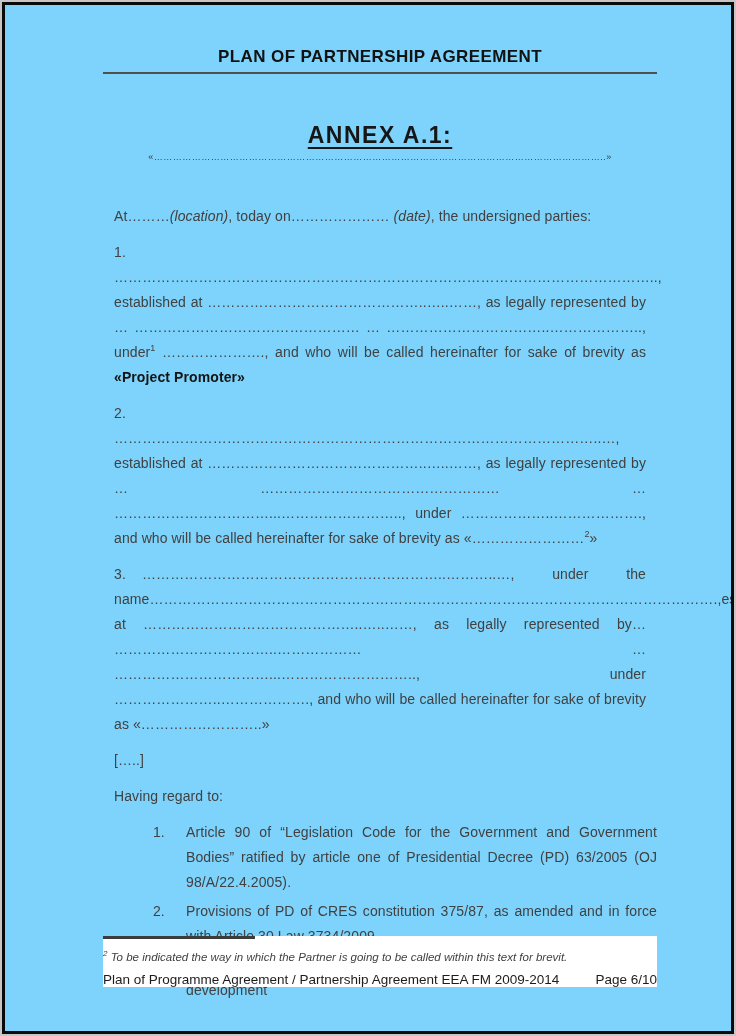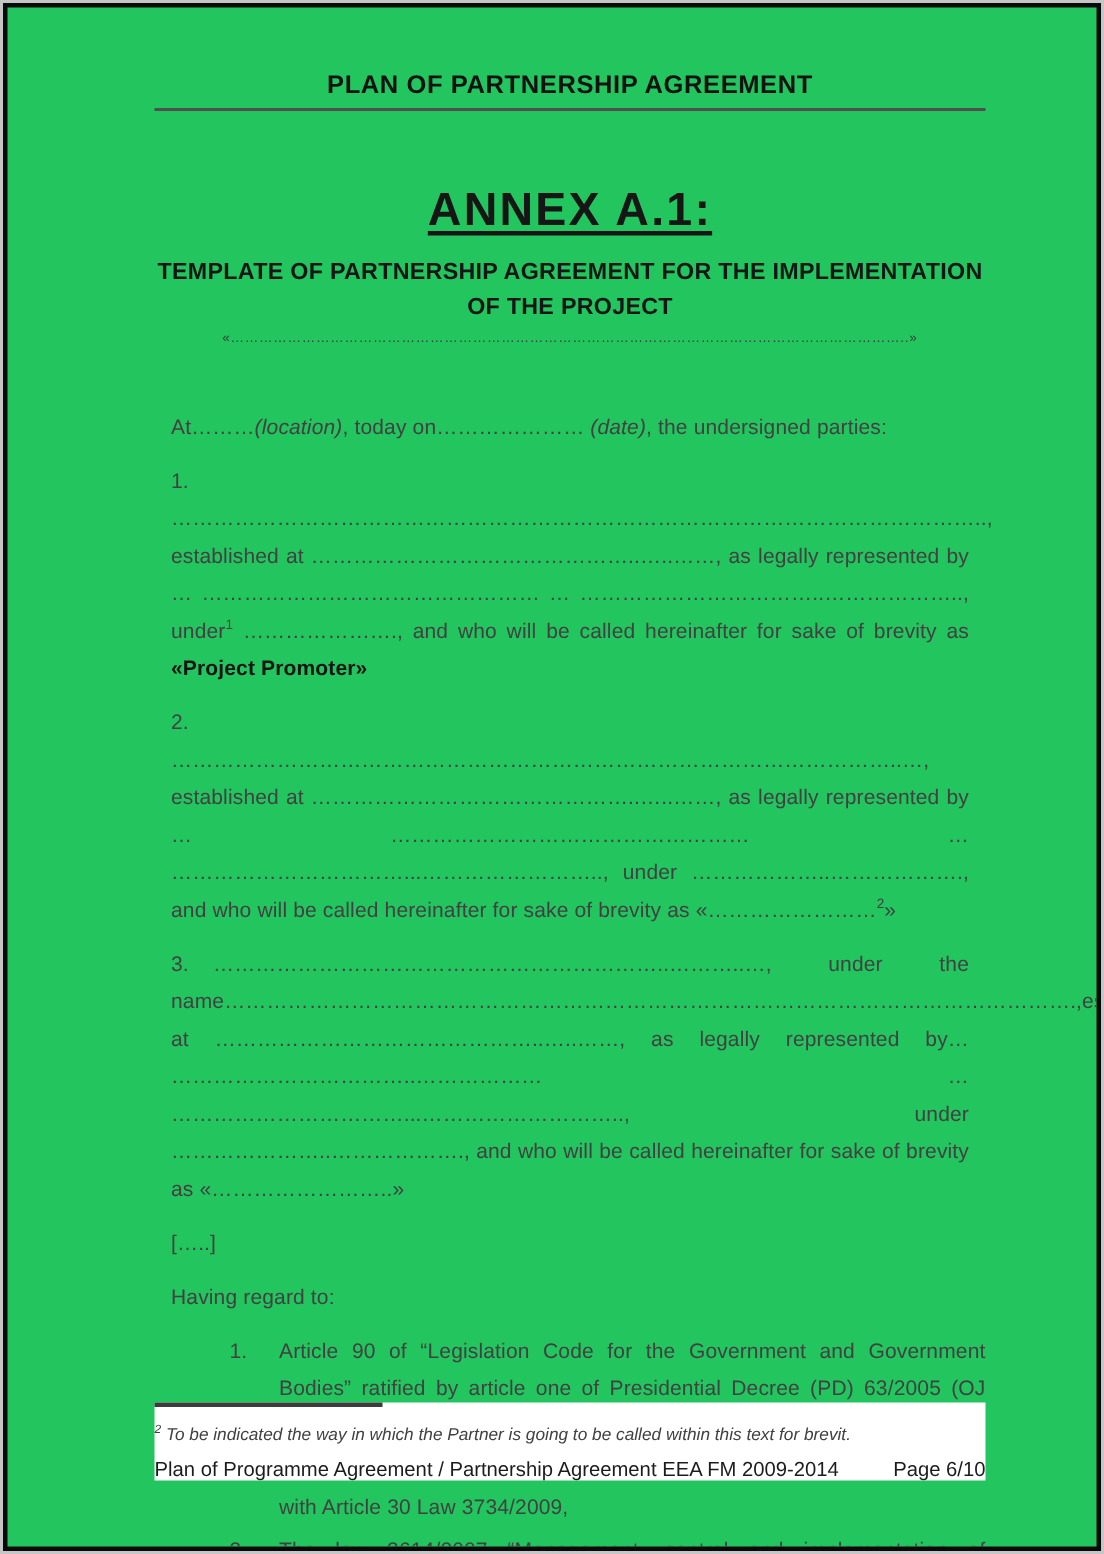--- a/index.html
+++ b/index.html
@@ -11,38 +11,38 @@
   .page {
     position:relative;
     width:736px; height:1036px;
     box-sizing:border-box;
     padding:2px;
   }
   .inner {
     position:relative;
     height:100%;
     box-sizing:border-box;
-    background:#22c55e;
+    background:#7dd3fc;
     border:3px solid #0a0a0a;
     padding:42px 74px 0 98px;
     overflow:hidden;
   }
   .doc-header-title {
     text-align:center;
     font-weight:700;
     font-size:17px;
     letter-spacing:.4px;
     color:#121212;
     padding-bottom:5px;
     border-bottom:2px solid #4f4f4f;
   }
   .title-block { margin-top:48px; text-align:center; color:#161616; }
   .annex-title {
     margin:0;
-    font-size:31px;
+    font-size:23px;
     font-weight:700;
     letter-spacing:1.5px;
     text-decoration:underline;
     text-underline-offset:4px;
   }
   .annex-subtitle {
     margin:12px 0 0;
     font-size:15.5px;
     font-weight:700;
     line-height:1.5;
@@ -105,21 +105,20 @@
 </head>
 <body>
 
 <div class="page">
   <div class="inner">
 
     <div class="doc-header-title">PLAN OF PARTNERSHIP AGREEMENT</div>
 
     <div class="title-block">
       <div class="annex-title">ANNEX A.1:</div>
-      <div class="annex-subtitle">TEMPLATE OF PARTNERSHIP AGREEMENT FOR THE IMPLEMENTATION OF THE PROJECT</div>
       <div class="dotted-line">«……………………………………………………………………………………………………………………………..»</div>
     </div>
 
     <div class="body-text">
 
       <p class="body"><span>At………</span><span class="it">(location)</span><span>, today on………………… </span><span class="it">(date)</span><span>, the undersigned parties:</span></p>
 
       <p class="body p1"><span class="num-wide">1.</span><span>…………………………………………………………………………………………………….., established at ………………………………………..…..……, as legally represented by … ………………………………………… … ……………………………..……………….., under</span><sup class="ref">1</sup><span> …………………., and who will be called hereinafter for sake of brevity as </span><strong>«Project Promoter»</strong></p>
 
       <p class="body p2"><span class="num-wide">2.</span><span>…………………………………………………………………………………………..…, established at ………………………………………..…..……, as legally represented by … …………………………………………… … ……………………………...…………………….., under ………………..………………., and who will be called hereinafter for sake of brevity as «……………………</span><sup class="ref">2</sup><span>»</span></p>

